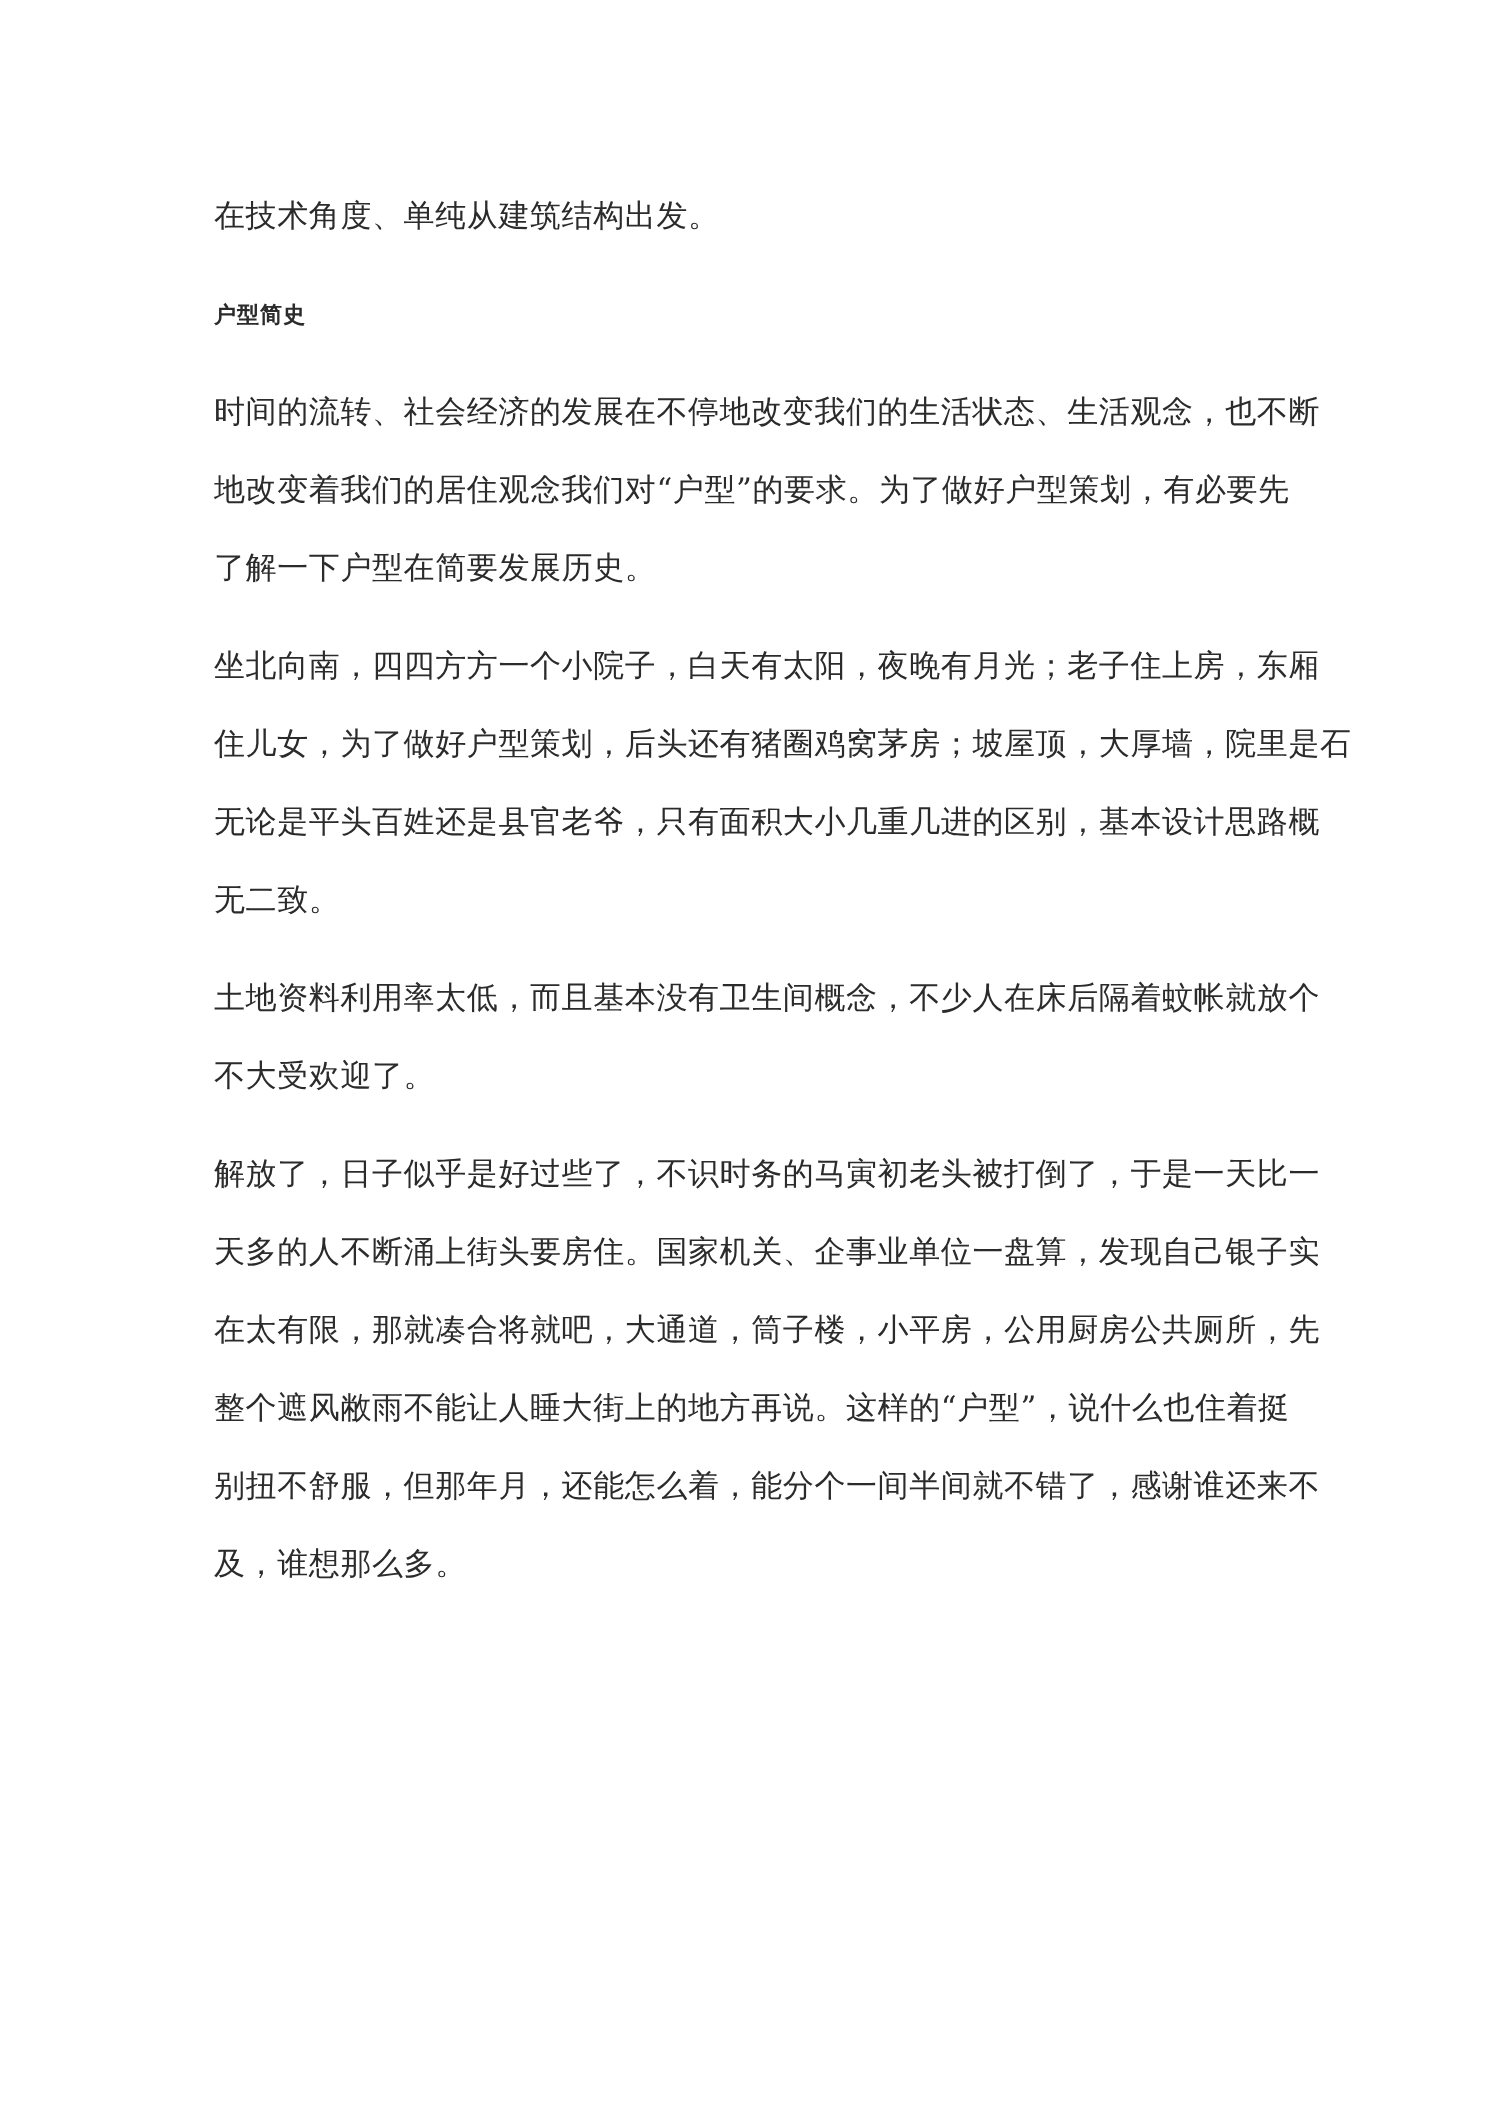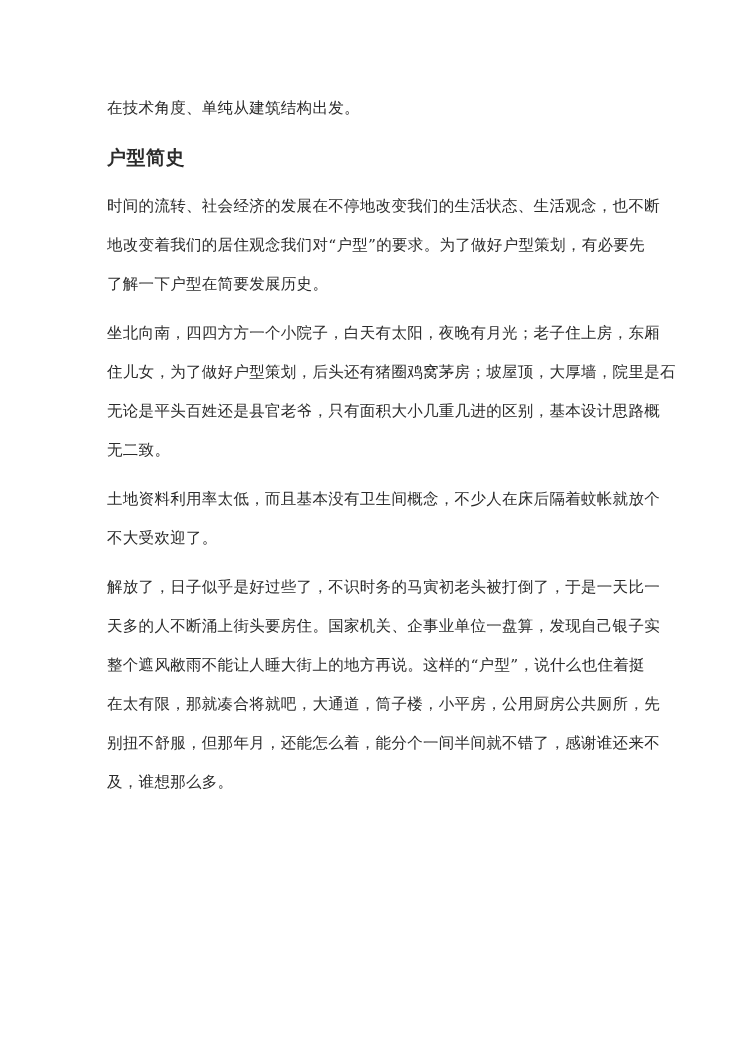--- a/index.html
+++ b/index.html
@@ -36,21 +36,21 @@
     line-height: 39px;
     font-size: 15.5px;
     white-space: nowrap;
     letter-spacing: 0.3px;
   }
   .heading {
     margin: 0 0 10px 0;
     padding: 0;
     height: 39px;
     line-height: 39px;
-    font-size: 19px;
+    font-size: 11px;
     font-weight: bold;
     white-space: nowrap;
     letter-spacing: 0.5px;
   }
 </style>
 </head>
 <body>
 
 <div class="page">
   <div class="content">
@@ -75,20 +75,20 @@
     </p>
 
     <p class="para">
       <span class="line">土地资料利用率太低，而且基本没有卫生间概念，不少人在床后隔着蚊帐就放个</span>
       <span class="line">不大受欢迎了。</span>
     </p>
 
     <p class="para">
       <span class="line">解放了，日子似乎是好过些了，不识时务的马寅初老头被打倒了，于是一天比一</span>
       <span class="line">天多的人不断涌上街头要房住。国家机关、企事业单位一盘算，发现自己银子实</span>
+      <span class="line">在太有限，那就凑合将就吧，大通道，筒子楼，小平房，公用厨房公共厕所，先</span>
       <span class="line">整个遮风敝雨不能让人睡大街上的地方再说。这样的“户型”，说什么也住着挺</span>
-      <span class="line">在太有限，那就凑合将就吧，大通道，筒子楼，小平房，公用厨房公共厕所，先</span>
       <span class="line">别扭不舒服，但那年月，还能怎么着，能分个一间半间就不错了，感谢谁还来不</span>
       <span class="line">及，谁想那么多。</span>
     </p>
 
   </div>
 </div>
 
 </body></html>

